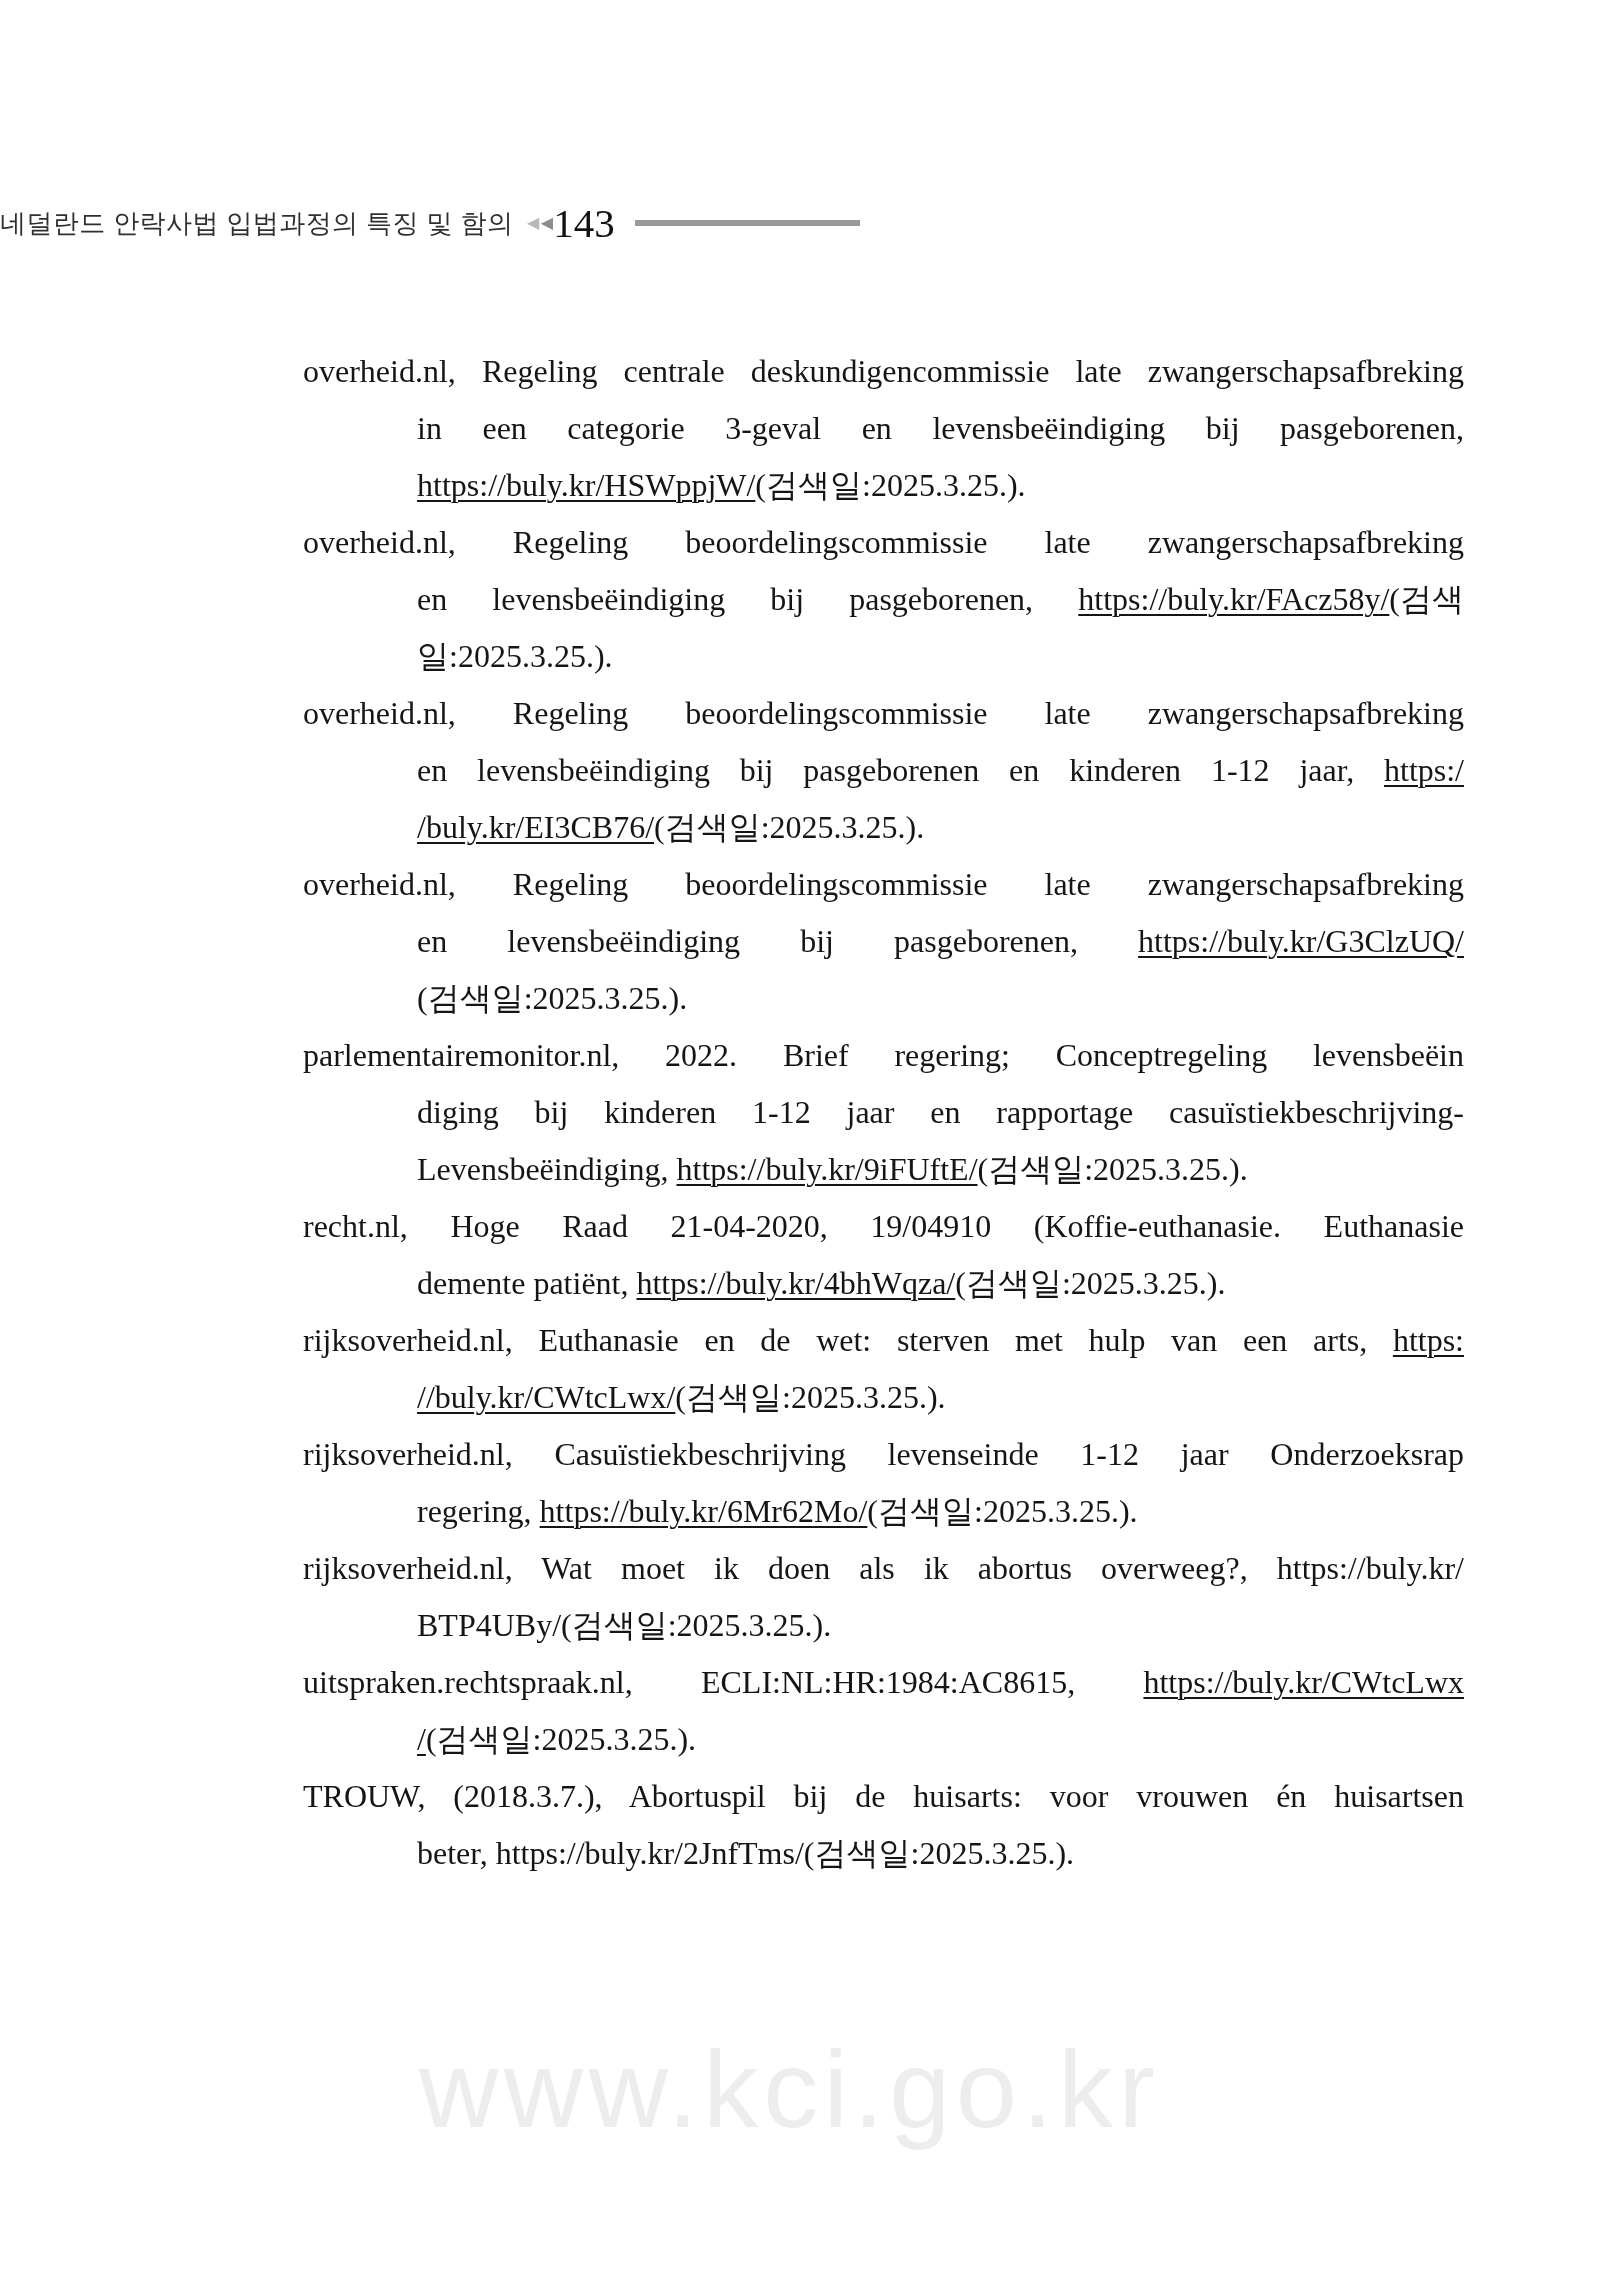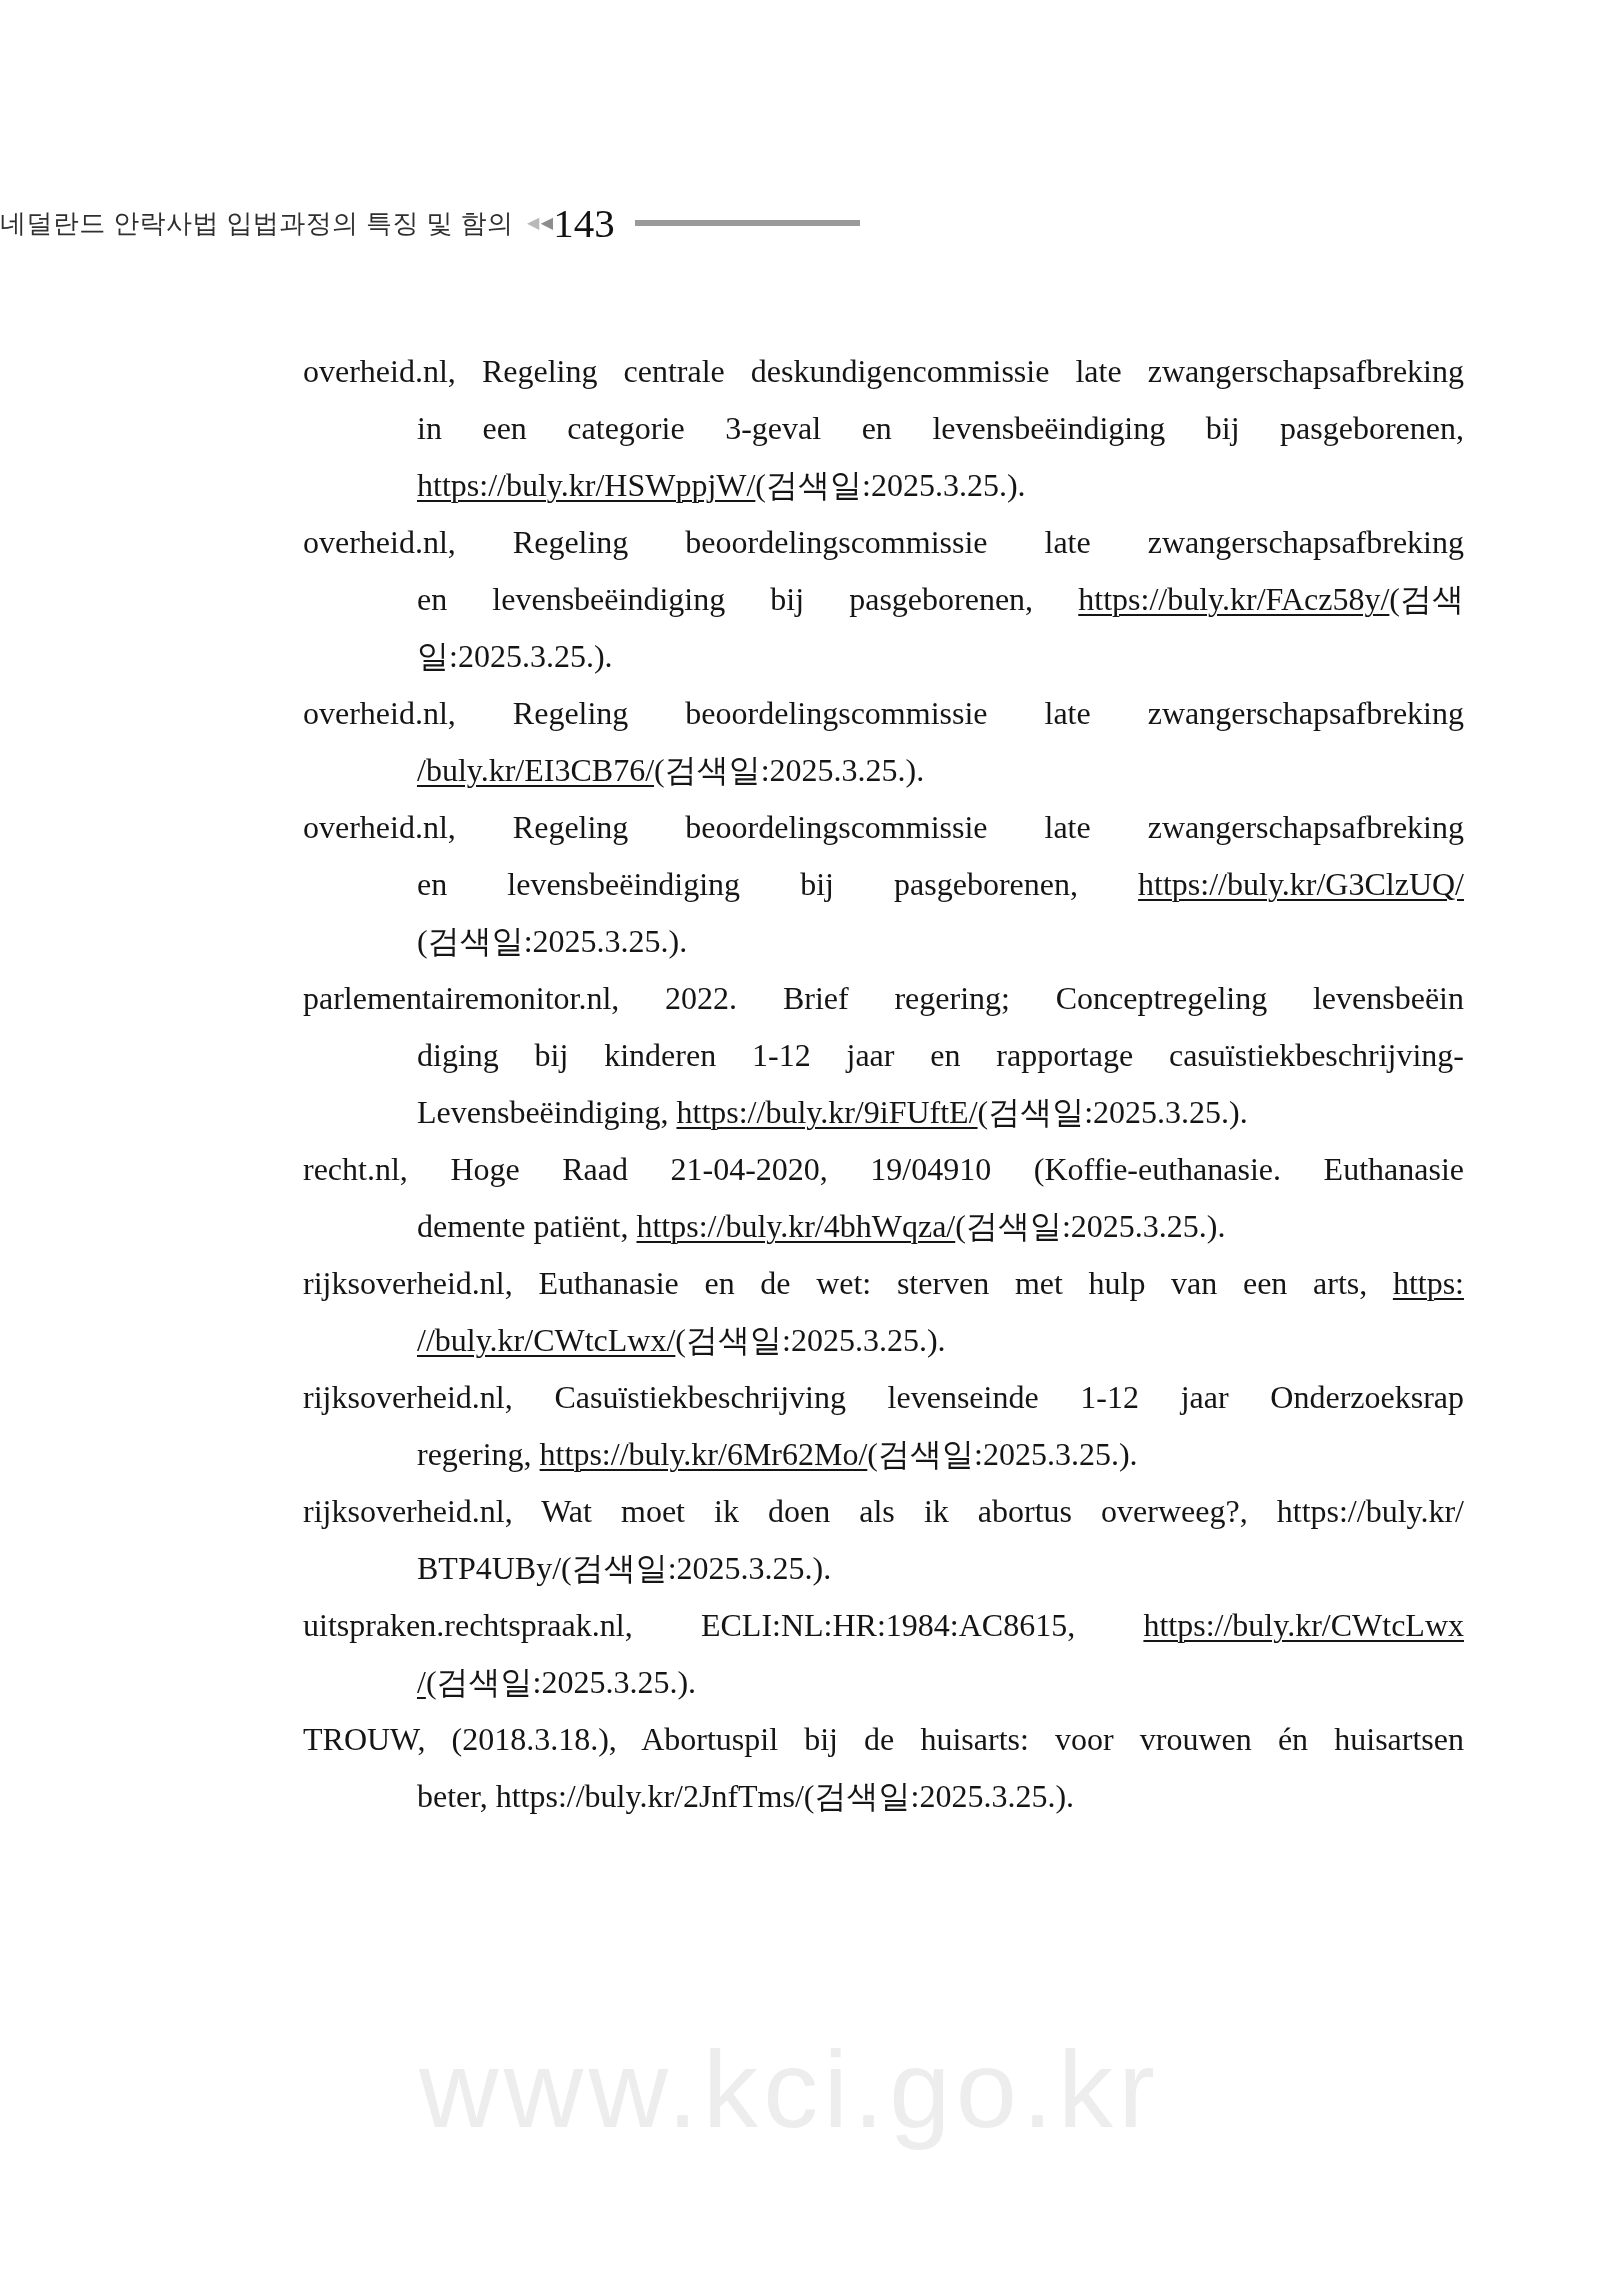--- a/index.html
+++ b/index.html
@@ -94,20 +94,21 @@
       <div class="ref-line indent j"><span>in een categorie 3-geval en levensbeëindiging bij pasgeborenen,</span></div>
       <div class="ref-line indent"><span class="ref-link">https://buly.kr/HSWppjW/</span><span>(검색일:2025.3.25.).</span></div>
     </div>
     <div class="ref-entry">
       <div class="ref-line j"><span>overheid.nl, Regeling beoordelingscommissie late zwangerschapsafbreking</span></div>
       <div class="ref-line indent j"><span>en levensbeëindiging bij pasgeborenen, </span><span class="ref-link">https://buly.kr/FAcz58y/</span><span>(검색</span></div>
       <div class="ref-line indent"><span>일:2025.3.25.).</span></div>
     </div>
     <div class="ref-entry">
       <div class="ref-line j"><span>overheid.nl, Regeling beoordelingscommissie late zwangerschapsafbreking</span></div>
+      <div class="ref-line indent j"><span>en levensbeëindiging bij pasgeborenen en kinderen 1-12 jaar, </span><span class="ref-link">https:/</span></div>
       <div class="ref-line indent"><span class="ref-link">/buly.kr/EI3CB76/</span><span>(검색일:2025.3.25.).</span></div>
     </div>
     <div class="ref-entry">
       <div class="ref-line j"><span>overheid.nl, Regeling beoordelingscommissie late zwangerschapsafbreking</span></div>
       <div class="ref-line indent j"><span>en levensbeëindiging bij pasgeborenen, </span><span class="ref-link">https://buly.kr/G3ClzUQ/</span></div>
       <div class="ref-line indent"><span>(검색일:2025.3.25.).</span></div>
     </div>
     <div class="ref-entry">
       <div class="ref-line j"><span>parlementairemonitor.nl, 2022. Brief regering; Conceptregeling levensbeëin</span></div>
       <div class="ref-line indent j"><span>diging bij kinderen 1-12 jaar en rapportage casuïstiekbeschrijving-</span></div>
@@ -127,19 +128,19 @@
     </div>
     <div class="ref-entry">
       <div class="ref-line j"><span>rijksoverheid.nl, Wat moet ik doen als ik abortus overweeg?, https://buly.kr/</span></div>
       <div class="ref-line indent"><span>BTP4UBy/(검색일:2025.3.25.).</span></div>
     </div>
     <div class="ref-entry">
       <div class="ref-line j"><span>uitspraken.rechtspraak.nl, ECLI:NL:HR:1984:AC8615, </span><span class="ref-link">https://buly.kr/CWtcLwx</span></div>
       <div class="ref-line indent"><span class="ref-link">/</span><span>(검색일:2025.3.25.).</span></div>
     </div>
     <div class="ref-entry">
-      <div class="ref-line j"><span>TROUW, (2018.3.18.), Abortuspil bij de huisarts: voor vrouwen én huisartsen</span></div>
+      <div class="ref-line j"><span>TROUW, (2018.3.7.), Abortuspil bij de huisarts: voor vrouwen én huisartsen</span></div>
       <div class="ref-line indent"><span>beter, https://buly.kr/2JnfTms/(검색일:2025.3.25.).</span></div>
     </div>
   </main>
 
 <div class="watermark">www.kci.go.kr</div>
 
 
 </body></html>

